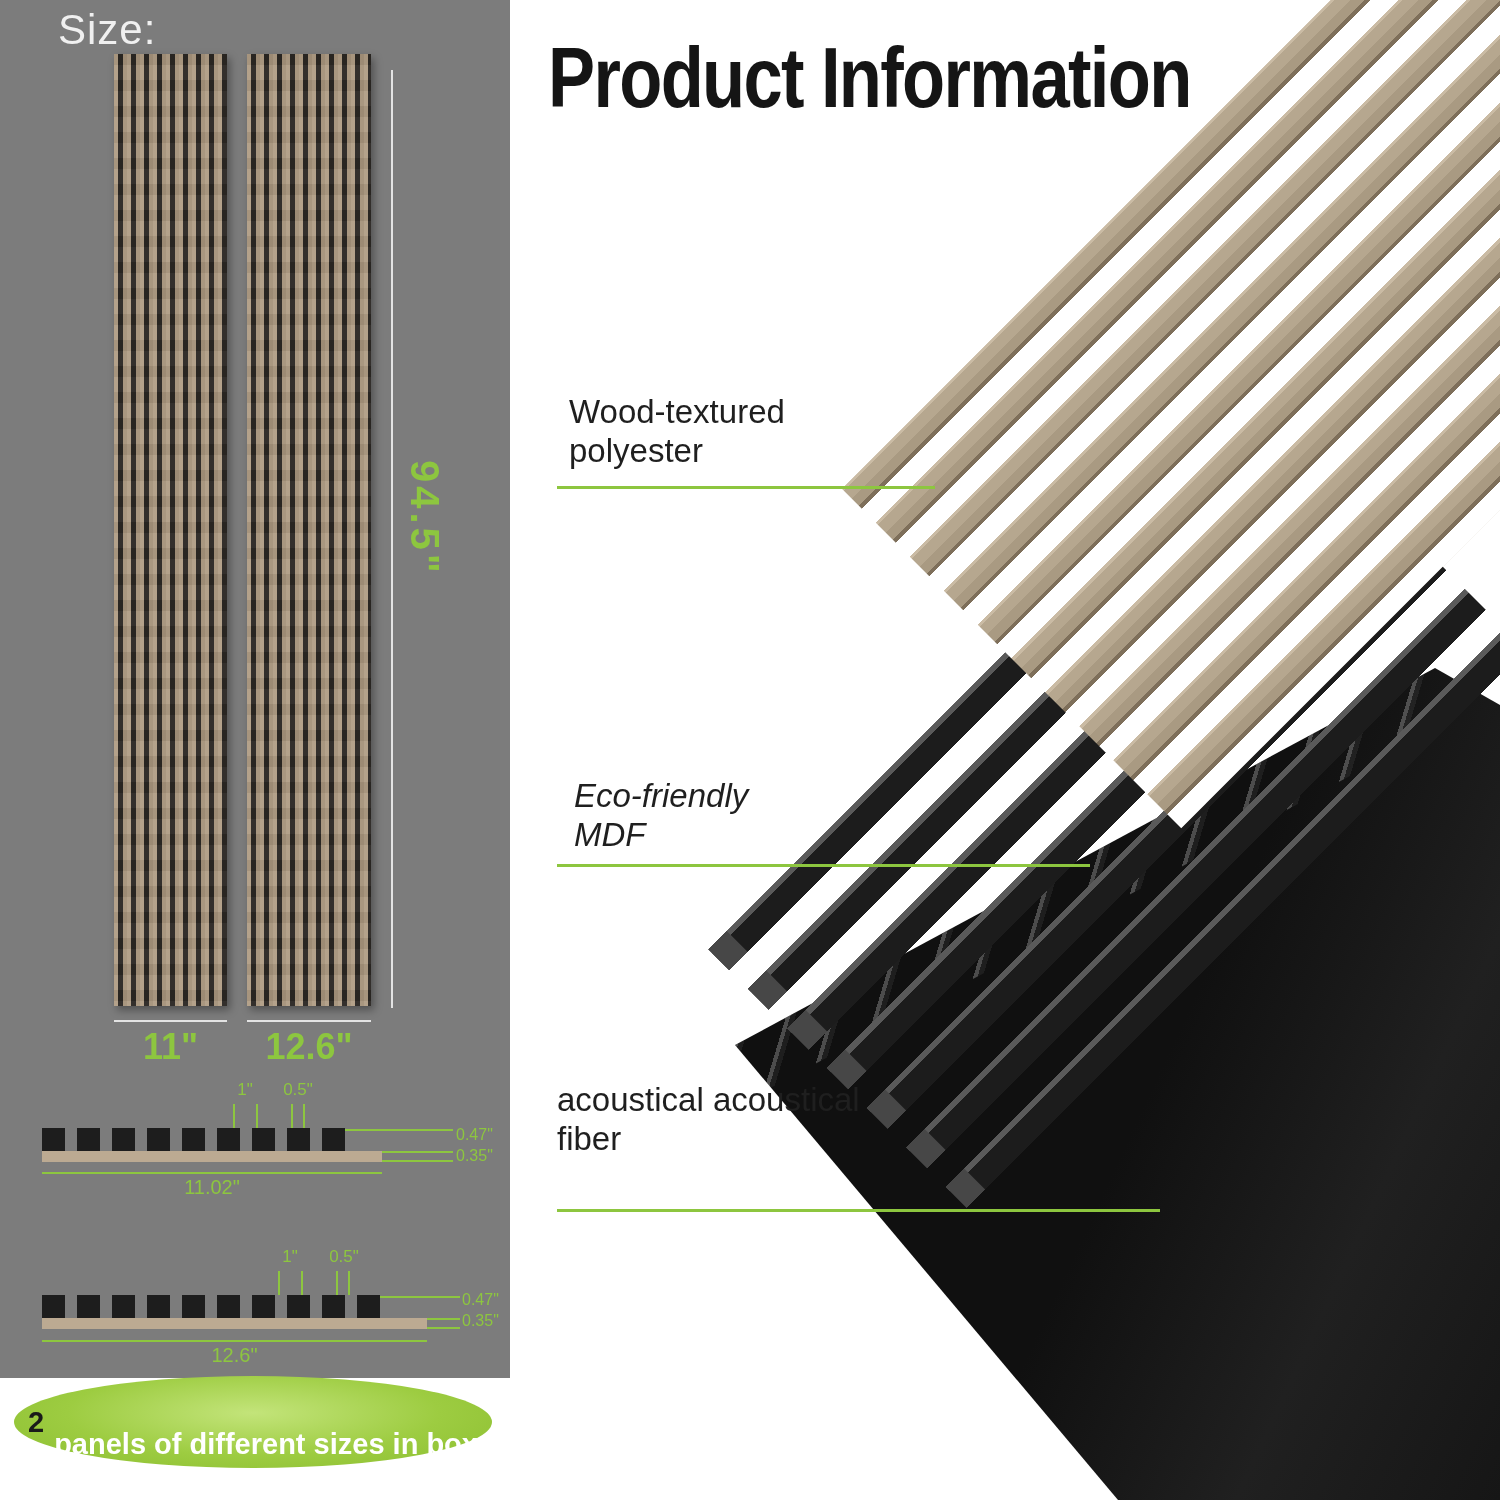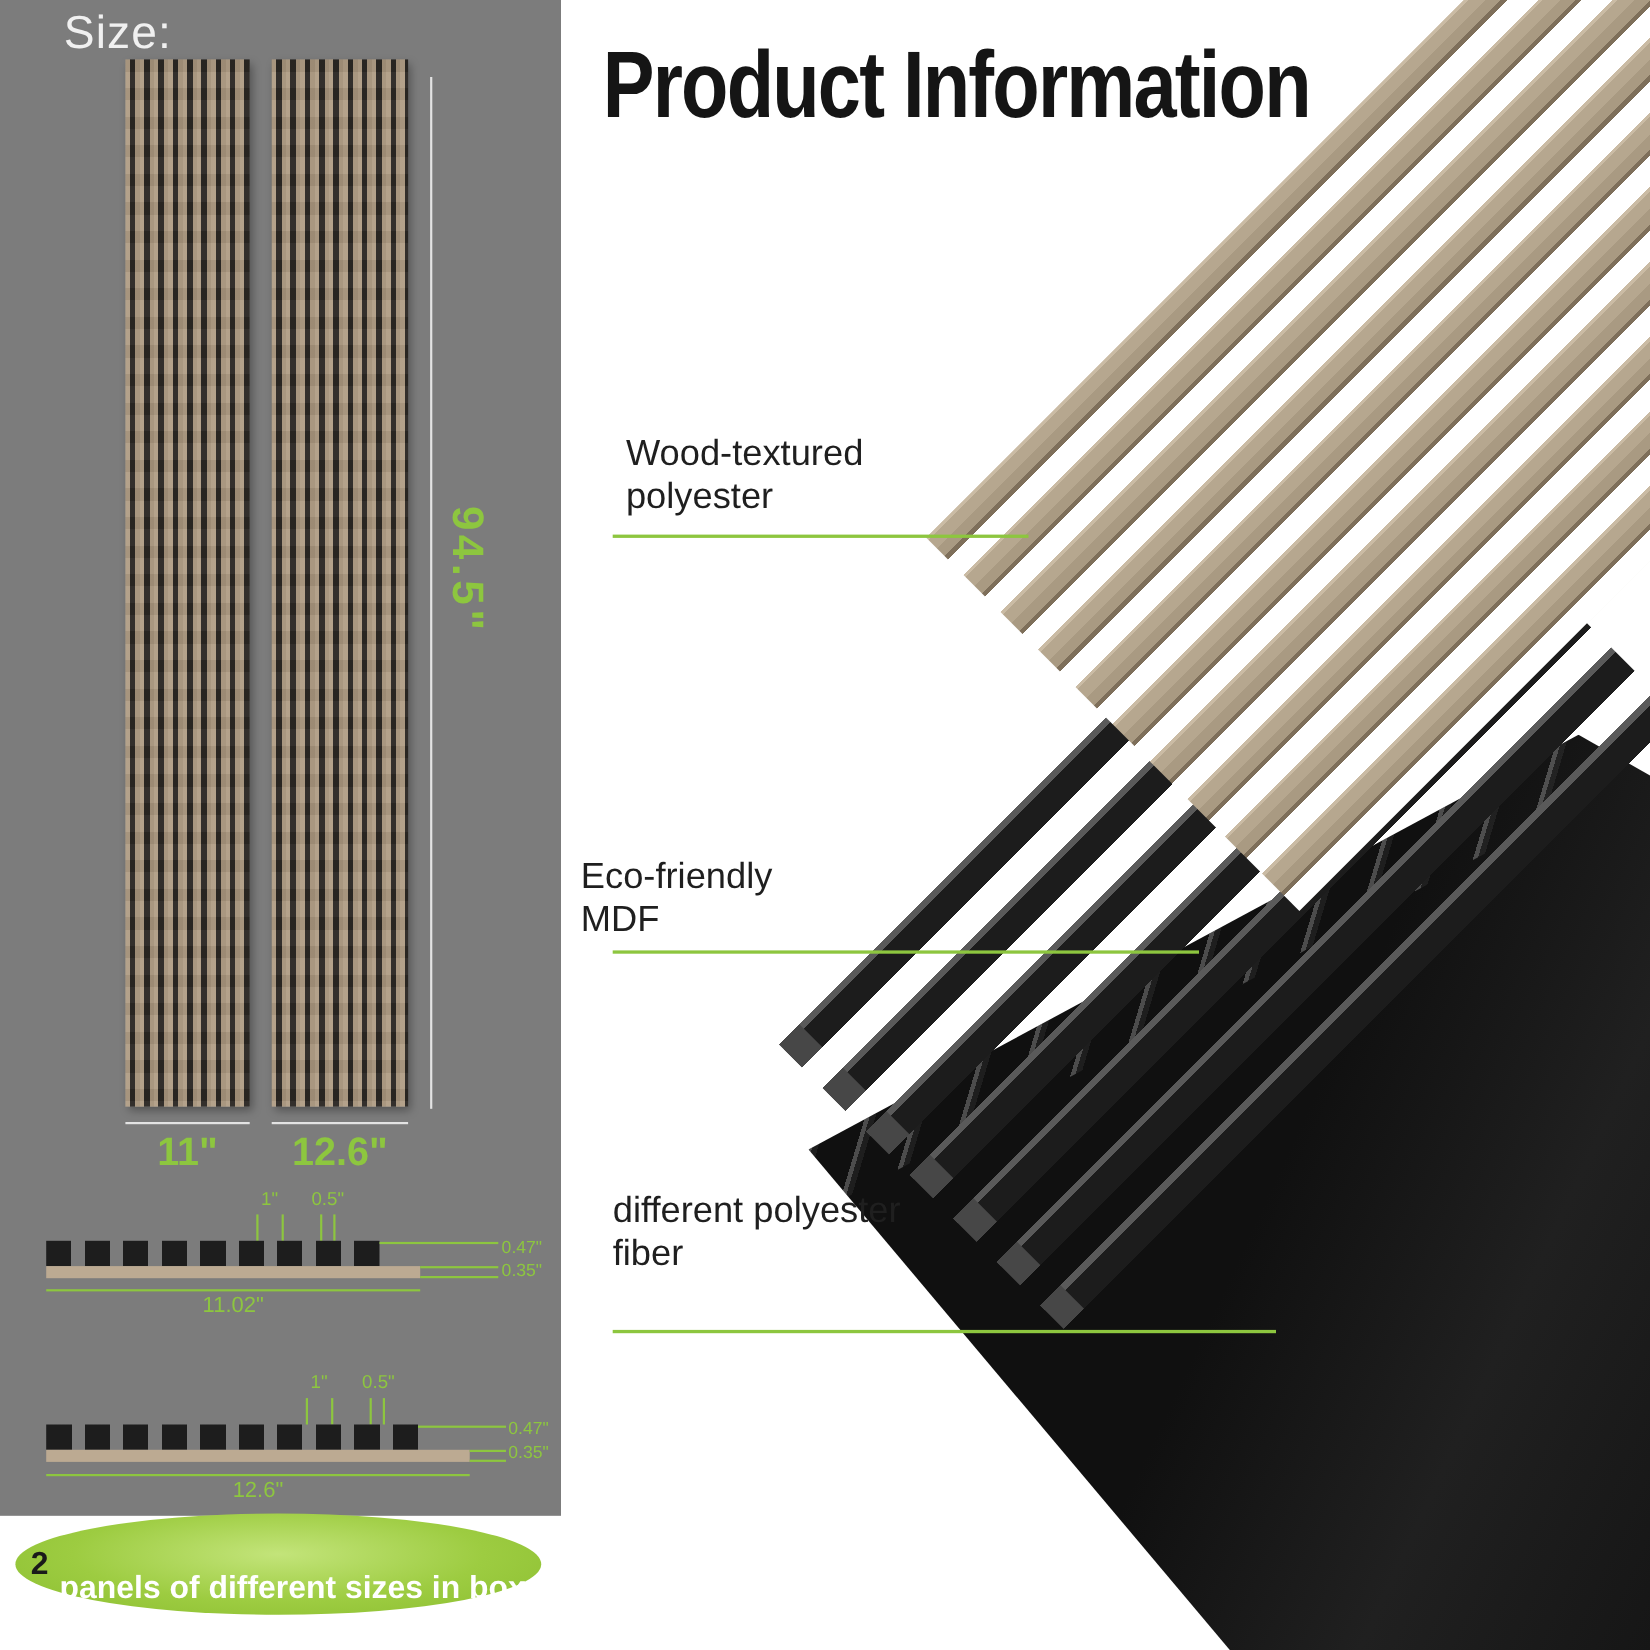--- a/index.html
+++ b/index.html
@@ -57,21 +57,21 @@
   .badge-text{color:#ffffff;margin-left:10px;margin-top:44px;}
 
   
   .title{
     left:548px;top:28px;font-size:86px;font-weight:700;color:#151515;
     transform:scaleX(0.82);transform-origin:0 0;white-space:nowrap;letter-spacing:-2px;
     z-index:7;
   }
   .callout{font-size:33px;line-height:39px;color:#1f1f1f;z-index:7;}
   .c1{left:569px;top:392px;}
-  .c2{left:528px;top:776px;}
+  .c2{left:574px;top:776px;font-style:italic;}
   .c3{left:557px;top:1080px;}
   .green-line{height:3px;background:var(--green,#8dc63f);z-index:6;}
   .gl1{left:557px;top:486px;width:378px;}
   .gl2{left:557px;top:864px;width:533px;}
   .gl3{left:557px;top:1209px;width:603px;}
 
   
   .base-slab{
     left:700px;top:640px;width:800px;height:860px;z-index:2;
     background:linear-gradient(115deg,#101010 55%, #202020 78%, #161616);
@@ -168,17 +168,17 @@
 
   <div class="abs callout c1">
     <div>Wood-textured</div>
     <div>polyester</div>
   </div>
   <div class="abs callout c2">
     <div>Eco-friendly</div>
     <div>MDF</div>
   </div>
   <div class="abs callout c3">
-    <div>different polyester</div>
+    <div>acoustical acoustical</div>
     <div>fiber</div>
   </div>
 
 </div>
 
 </body></html>

